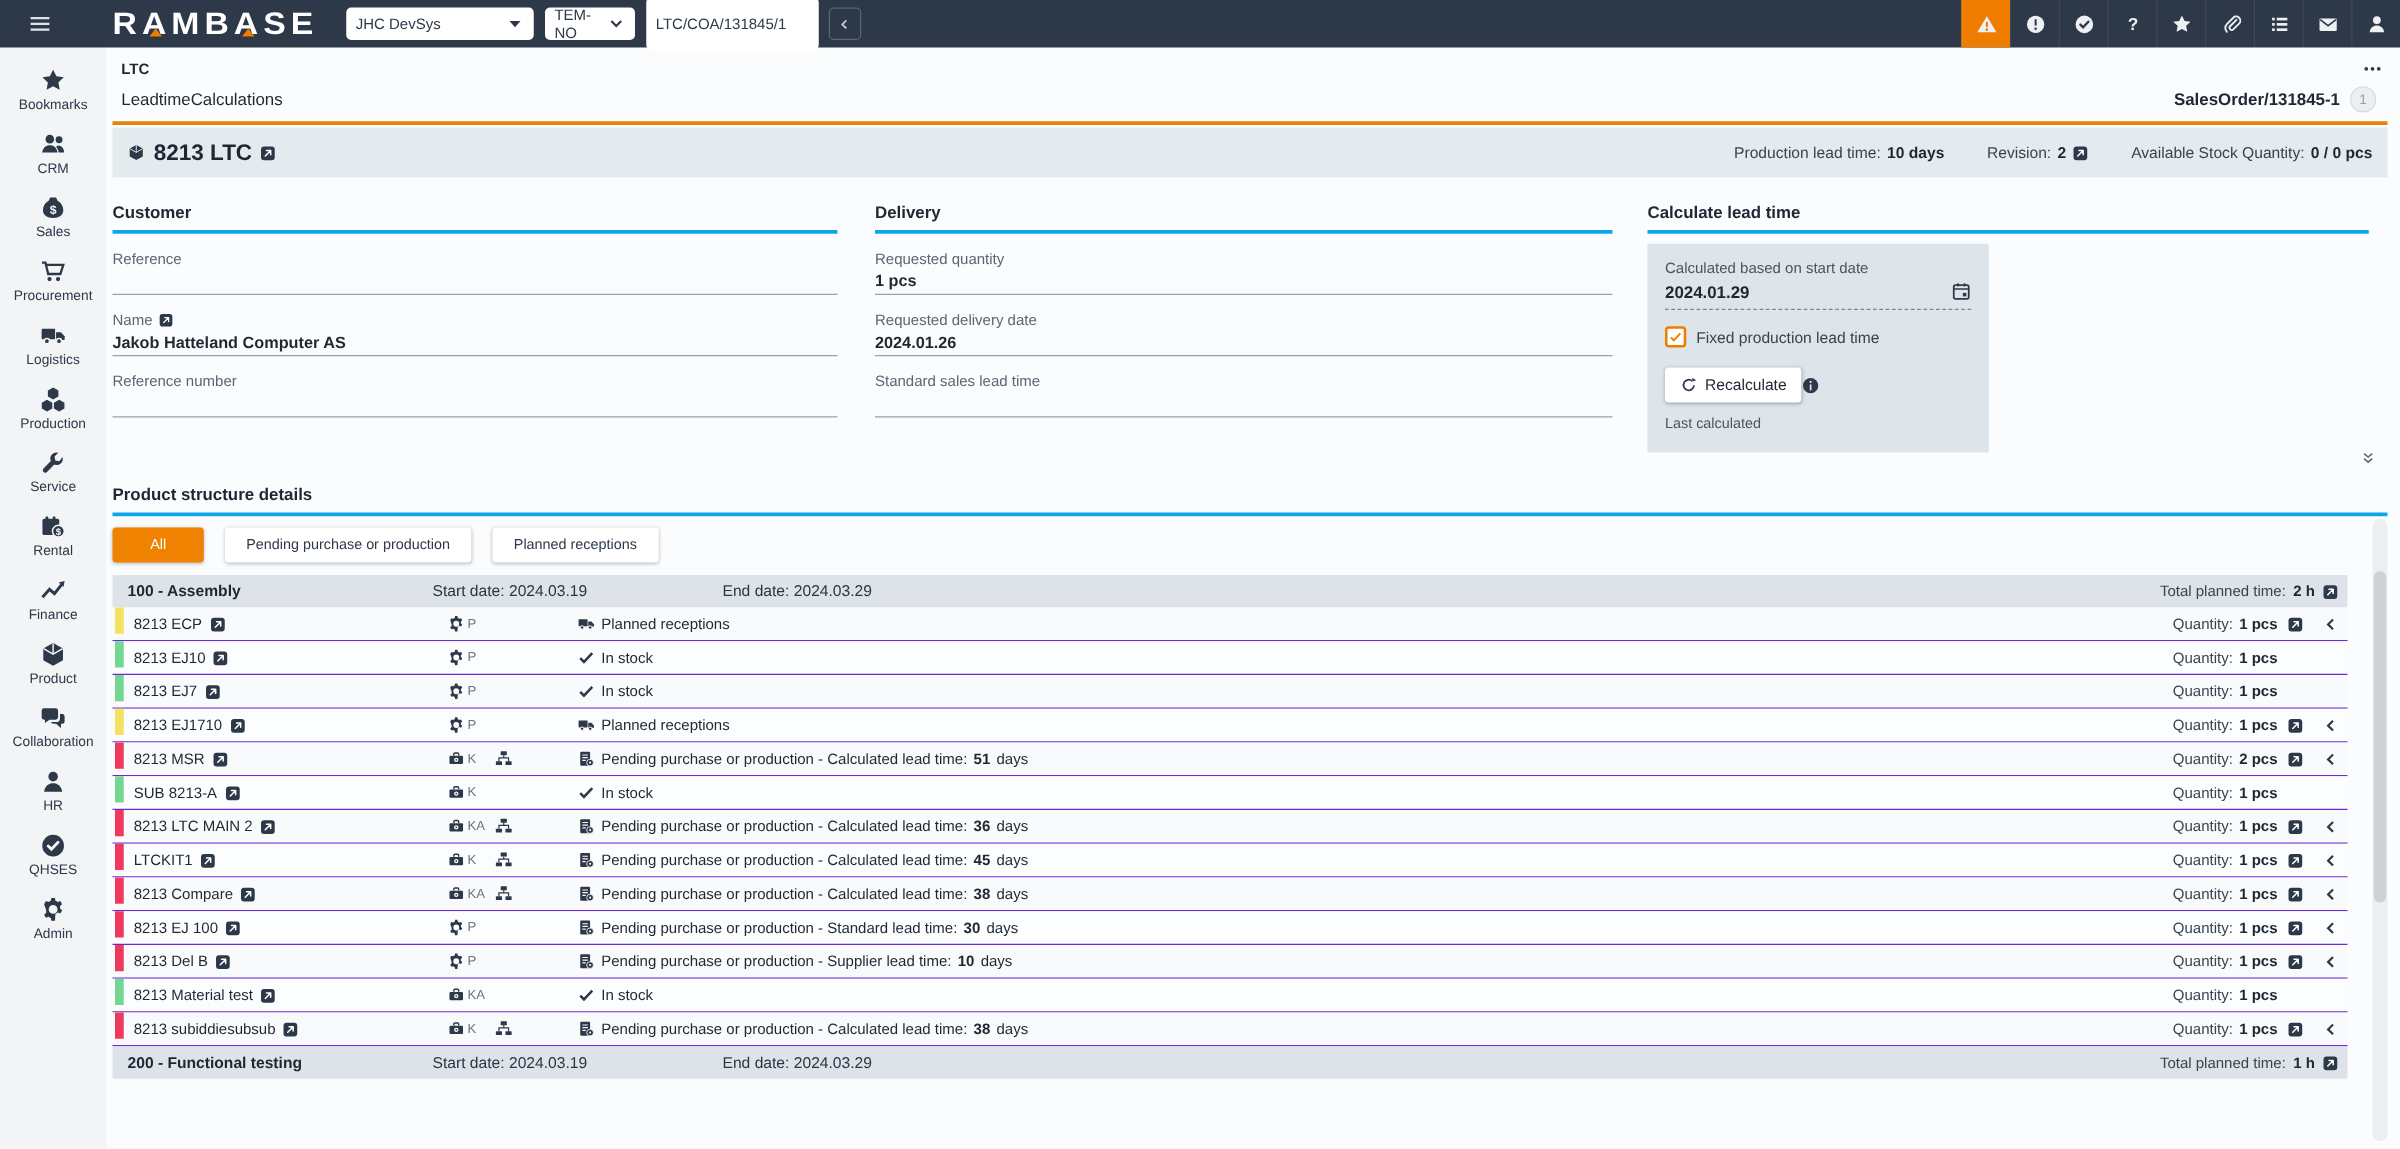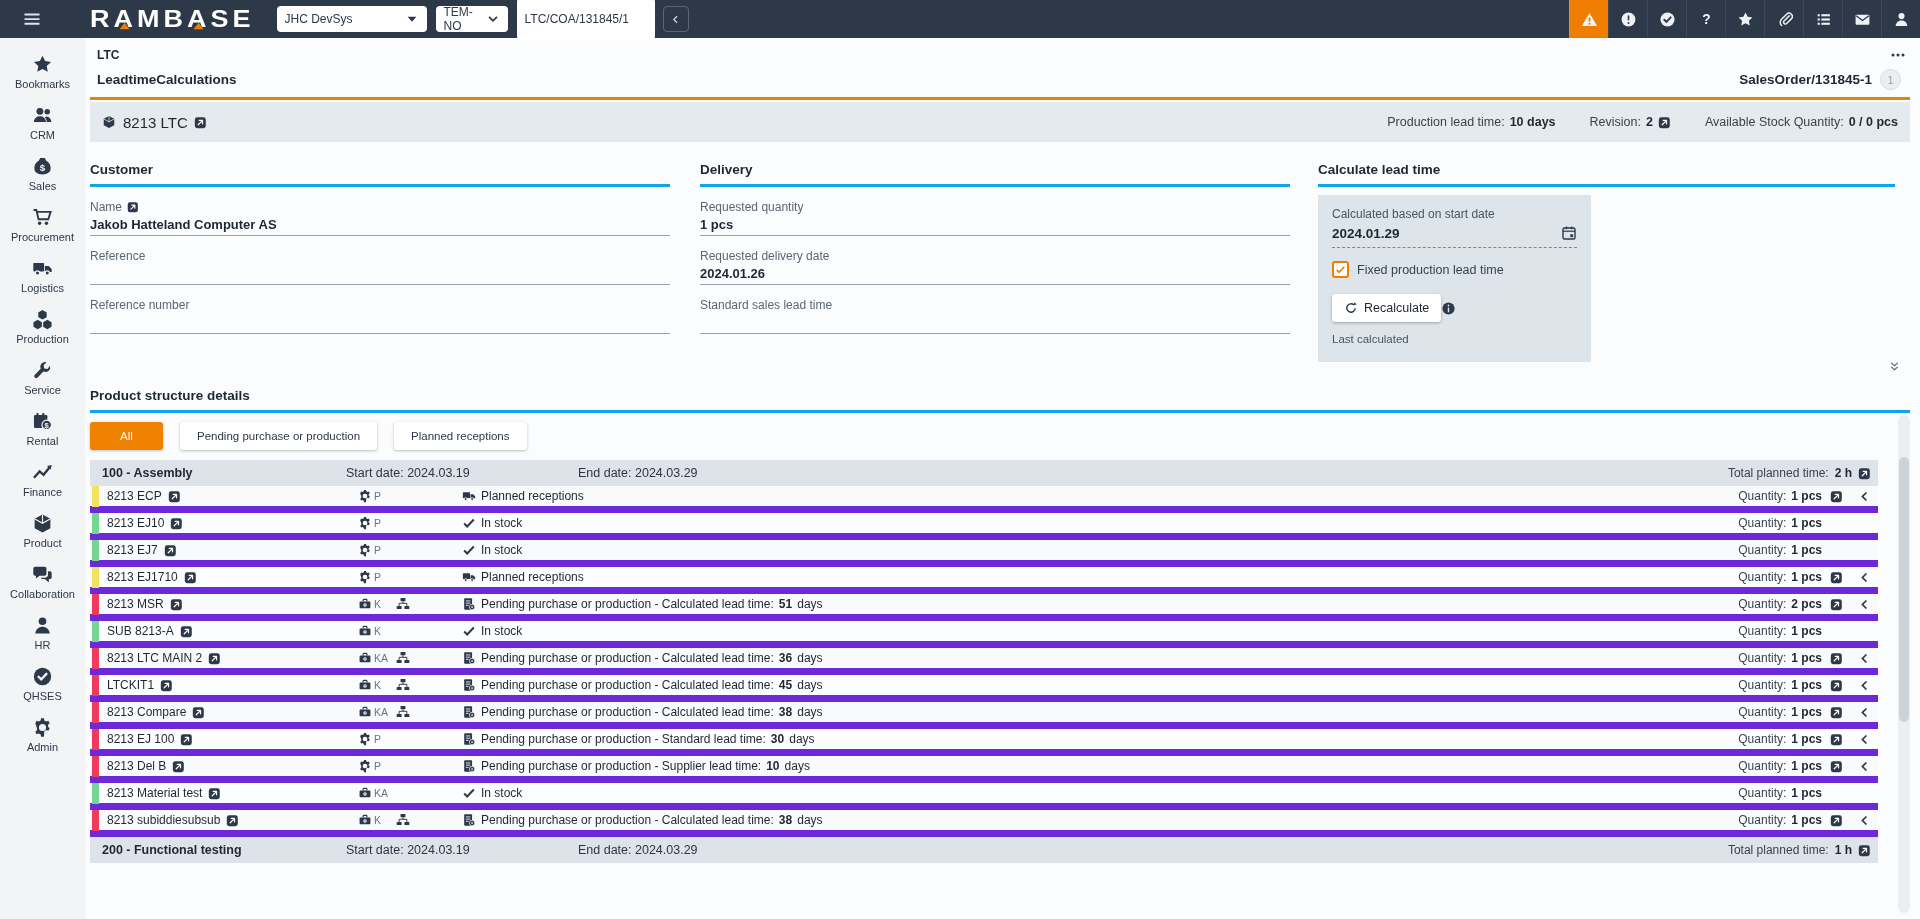--- a/index.html
+++ b/index.html
@@ -29,25 +29,25 @@
   .snav{display:flex;flex-direction:column;align-items:center;padding:8px 0 7px;cursor:pointer}
   .snav svg{width:21px;height:21px}
   .snav .lbl{font-size:11px;color:#2d3849;margin-top:3px}
 
   
   .main{position:absolute;left:85px;top:38px;right:0;bottom:0}
   .approw{display:flex;align-items:center;padding:9px 14px 0 12px}
   .appcode{font-size:12px;font-weight:700}
   .overflow{margin-left:auto;cursor:pointer}.overflow svg{width:16px;height:16px}
   .titlerow{display:flex;align-items:center;margin:4px 10px 0 5px;padding:2px 9px 7px 7px;border-bottom:3px solid #e8820a}
-  .ptitle{font-size:13.5px;font-weight:700}
+  .ptitle{font-size:13.5px;font-weight:400}
   .docref{margin-left:auto;font-size:13.5px;font-weight:700}
   .badge{width:21px;height:21px;margin-left:8px;border-radius:50%;background:#eceef0;border:1px solid #d8dcdf;color:#97a1ab;font-size:11px;display:flex;align-items:center;justify-content:center}
   .prodbar{height:40px;background:#e5eaef;--knock:#e5eaef;margin:2px 10px 0 5px;display:flex;align-items:center;padding:0 12px;font-size:12.5px}
-  .prodname{font-weight:400;font-size:15px;margin:0 6px 0 7px}
+  .prodname{font-weight:700;font-size:18px;margin:0 6px 0 7px}
   .stats{margin-left:auto;display:flex;gap:34px;align-items:center}
   .stat{display:flex;gap:5px;align-items:center;color:#39434f}
   .stat b{color:#1f2733}
 
   
   .columns{position:relative;height:200px;margin:20px 10px 0 5px}
   .col{position:absolute;top:0}
   .col-customer{left:0;width:580px}
   .col-delivery{left:610px;width:590px}
   .col-calc{left:1228px;width:577px}
@@ -80,21 +80,21 @@
   .tabs{display:flex;gap:17px;margin-top:9px}
   .tab{background:#fff;border-radius:3px;padding:8px 17px;font-size:11.5px;color:#2d3849;box-shadow:0 1px 3px rgba(40,50,60,.3);cursor:pointer}
   .tab.active{background:#ef8200;color:#fff;min-width:73px;text-align:center}
   .table{margin-top:10px;width:1788px;--knock:#fafbfc}
   .ghead{height:26px;background:#dde3e9;--knock:#dde3e9;display:flex;align-items:center;font-size:12.5px}
   .gtitle{width:256px;padding-left:12px;font-weight:700}
   .gstart{width:232px}.gend{flex:1}
   .gcell span{color:#2c3643}
   .gtotal{display:flex;gap:6px;align-items:center;padding-right:7px;font-size:12px;color:#39434f}
   .gtotal b{color:#1f2733}
-  .trow{height:27px;display:flex;border-bottom:7px solid #6d28d9;font-size:12px}
+  .trow{height:27px;display:flex;border-bottom:1px solid #6d28d9;font-size:12px}
   .grows .trow:nth-child(odd){background:#f8fafb}
   .grows .trow:nth-child(even){background:#fcfdfe}
   .sbar{width:7px;height:21px;margin:0 8px 0 2px;flex:none}
   .sbar.yellow{background:#f2e25f}.sbar.green{background:#74d693}.sbar.red{background:#ee3a5d}
   .rname{display:flex;gap:6px;align-items:center;width:251px;flex:none}
   .rtype{width:38px;display:flex;align-items:center;gap:2px;flex:none}
   .tletter{font-size:10.5px;color:#6b7580}
   .rhier{width:66px;flex:none;display:flex;align-items:center}
   .rstatus{flex:1;display:flex;gap:5px;align-items:center}
   .rstatus b{font-weight:700}
@@ -410,35 +410,35 @@
       </span>
     </div>
   </div>
 
   <div class="columns">
 
     <div class="col col-customer">
       <div class="colh">Customer</div>
       <div class="field">
         <div class="flab">
+            <span>Reference</span>
+          </div>
+        <div class="fval"></div>
+      </div>
+      <div class="field">
+        <div class="flab">
             <span>Name</span>
             <span class="icon" id="namelnk">
               <svg viewBox="0 0 16 16">
                 <rect x="1" y="1.5" width="13.5" height="13.5" rx="3" fill="currentColor"></rect>
                 <path d="M5.2 10.8 10.3 5.7M6.4 5.5h4.1v4.1" stroke="#fff" stroke-width="1.5" fill="none" stroke-linecap="round" stroke-linejoin="round"></path>
               </svg>
             </span>
           </div>
         <div class="fval">Jakob Hatteland Computer AS</div>
-      </div>
-      <div class="field">
-        <div class="flab">
-            <span>Reference</span>
-          </div>
-        <div class="fval"></div>
       </div>
       <div class="field">
         <div class="flab">
             <span>Reference number</span>
           </div>
         <div class="fval"></div>
       </div>
     </div>
 
     <div class="col col-delivery">

